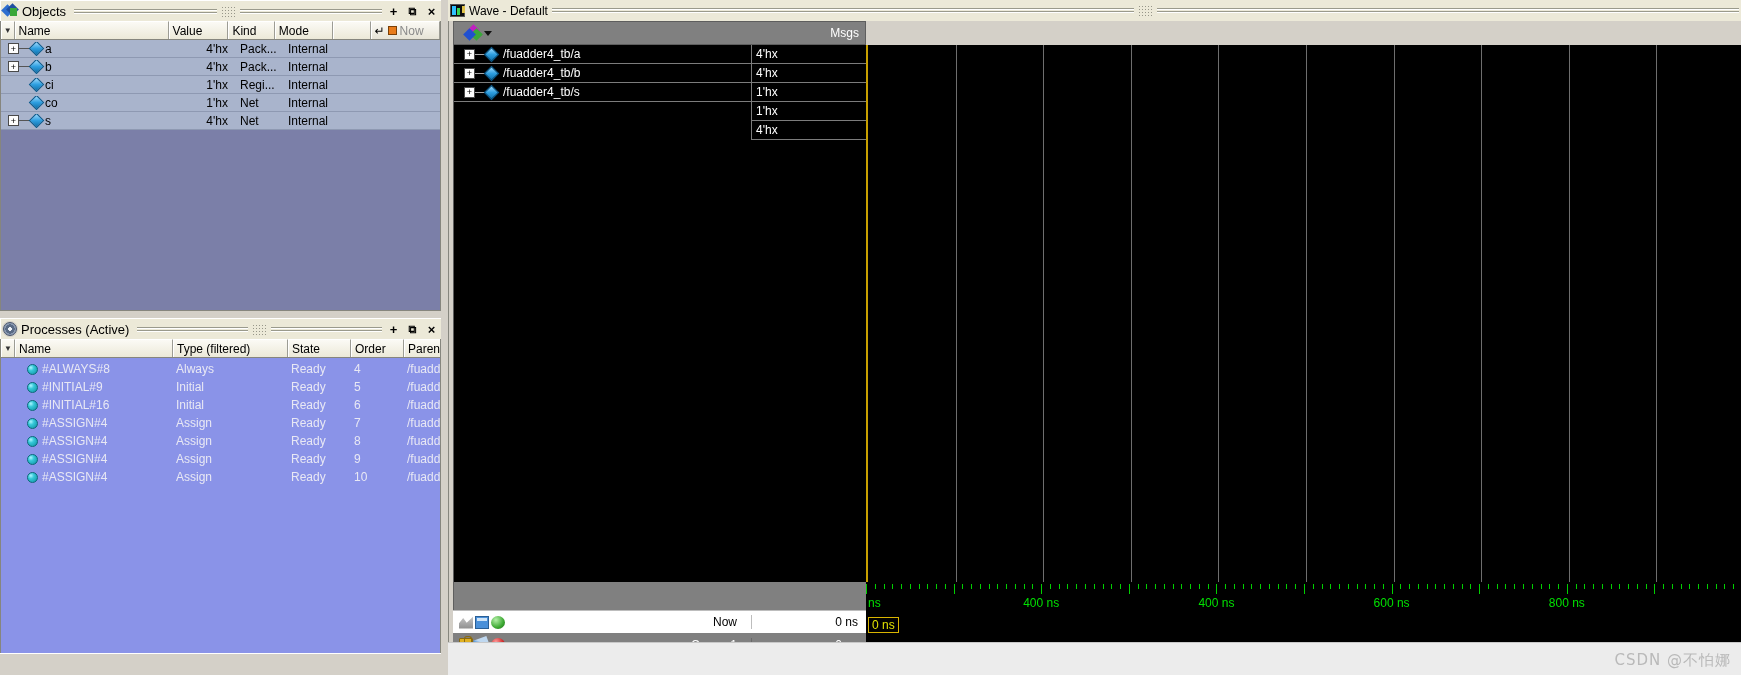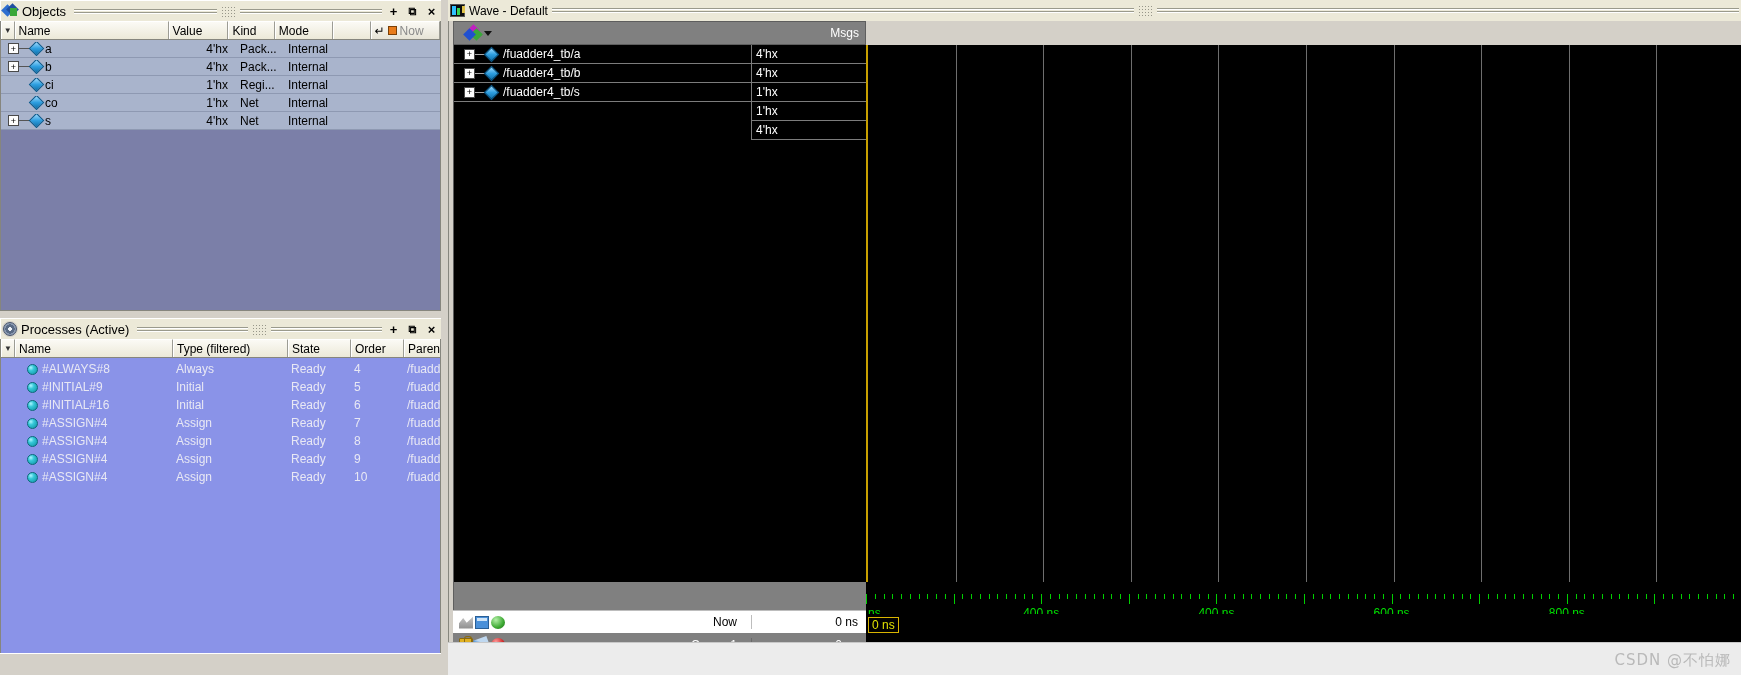--- a/index.html
+++ b/index.html
@@ -215,21 +215,21 @@
     display:flex;align-items:center;justify-content:center; font-size:9px; color:#111;
   }
   .sb-track {
     flex:1 1 auto;
     background:
       repeating-conic-gradient(#e8e6de 0% 25%, #fbfaf6 0% 50%) 0 0 / 4px 4px;
     border-top:1px solid #9a9a90; border-bottom:1px solid #fff;
   }
 
   
-  .ruler { position:absolute; left:0; right:0; top:10px; height:32px; background:#000; }
+  .ruler { position:absolute; left:0; right:0; top:0; height:32px; background:#000; }
   .tick { position:absolute; top:2px; width:1px; background:#00d000; }
   .tick.minor { height:5px; }
   .tick.major { height:10px; }
   .tlabel { position:absolute; top:14px; color:#00e000; font-size:12px; transform:translateX(-50%); white-space:nowrap; }
   .cursor-band { position:absolute; left:0; right:0; top:32px; height:26px; background:#000; }
   .cursor-tag {
     position:absolute; left:2px; top:3px; padding:0 3px;
     border:1px solid #d8b400; color:#e0e000; font-size:12px; background:#000;
   }
   .wave-hsb { position:absolute; left:0; right:0; bottom:0; height:21px; display:flex; background:#808080;}

